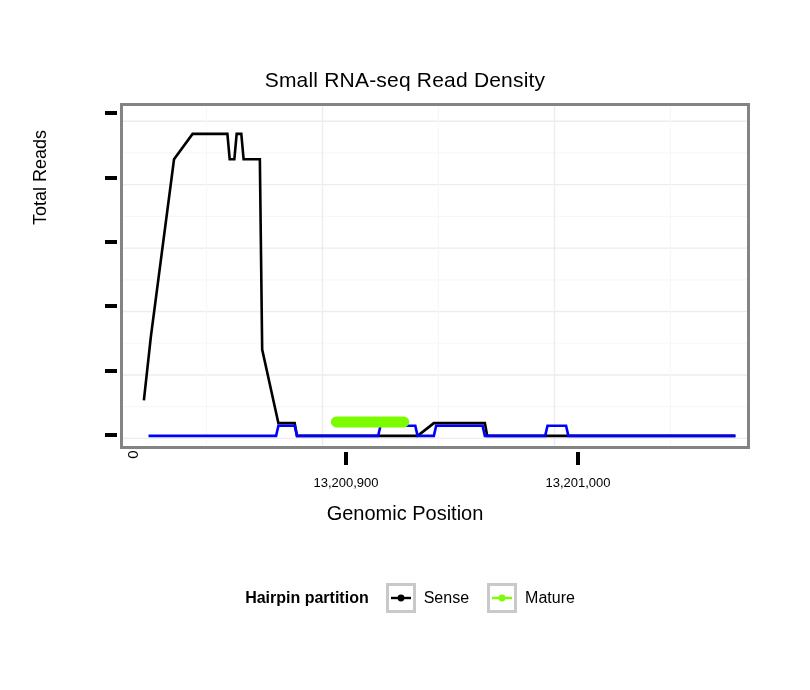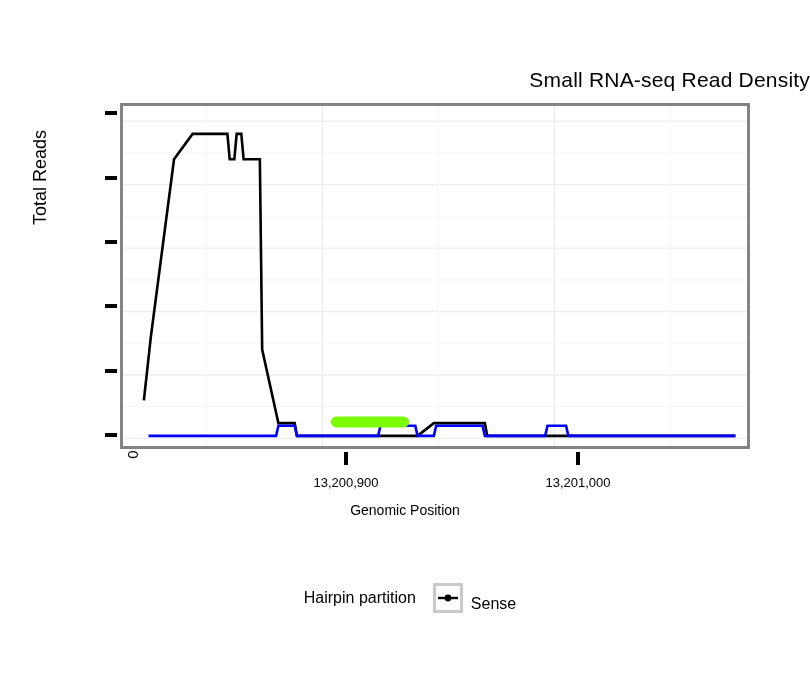--- a/index.html
+++ b/index.html
@@ -18,21 +18,21 @@
     position: relative;
     width: 810px;
     height: 690px;
   }
   
   .chart-title {
     position: absolute;
     left: 0;
     top: 68px;
     width: 810px;
-    text-align: right;
+    text-align: center;
     font-size: 21px;
     font-weight: 400;
     letter-spacing: 0.2px;
     color: #000;
   }
   
   .panel-frame {
     position: absolute;
     left: 120px;
     top: 103px;
@@ -80,21 +80,21 @@
     text-align: center;
     white-space: nowrap;
     transform: translateX(-50%);
   }
   .axis-title-x {
     position: absolute;
     left: 0;
     top: 502px;
     width: 810px;
     text-align: center;
-    font-size: 14px;
+    font-size: 20px;
   }
   .axis-title-y {
     position: absolute;
     left: 30px;
     top: 225px;
     font-size: 18px;
     white-space: nowrap;
     transform: rotate(-90deg);
     transform-origin: 0 0;
   }
@@ -104,28 +104,28 @@
     left: 0;
     top: 583px;
     width: 810px;
     display: flex;
     align-items: center;
     justify-content: center;
     gap: 0px;
   }
   .legend-title {
     font-size: 16px;
-    font-weight: normal;
+    font-weight: bold;
     margin-right: 17px;
     white-space: nowrap;
     margin-left: 28px;
   }
   .legend-entry {
     display: flex;
-    align-items: flex-end;
+    align-items: center;
     margin-right: 10px;
   }
   .legend-key {
     width: 30px;
     height: 30px;
     border: 3px solid #c9c9c9;
     box-sizing: border-box;
     background: #fff;
     display: flex;
     align-items: center;
@@ -215,15 +215,24 @@
       <div class="legend-key">
         <svg width="22" height="16" viewBox="0 0 22 16">
           <line x1="1" y1="8" x2="21" y2="8" stroke="#000000" stroke-width="2.4"></line>
           <circle cx="11" cy="8" r="3.4" fill="#000000"></circle>
         </svg>
       </div>
       <div class="legend-label">Sense</div>
     </div>
 
 
+    <div class="legend-entry">
+      <div class="legend-key">
+        <svg width="22" height="16" viewBox="0 0 22 16">
+          <line x1="1" y1="8" x2="21" y2="8" stroke="#7cfc00" stroke-width="2.4"></line>
+          <circle cx="11" cy="8" r="3.4" fill="#7cfc00"></circle>
+        </svg>
+      </div>
+      <div class="legend-label">Mature</div>
+    </div>
   </div>
 
 </div>
 
 </body></html>

